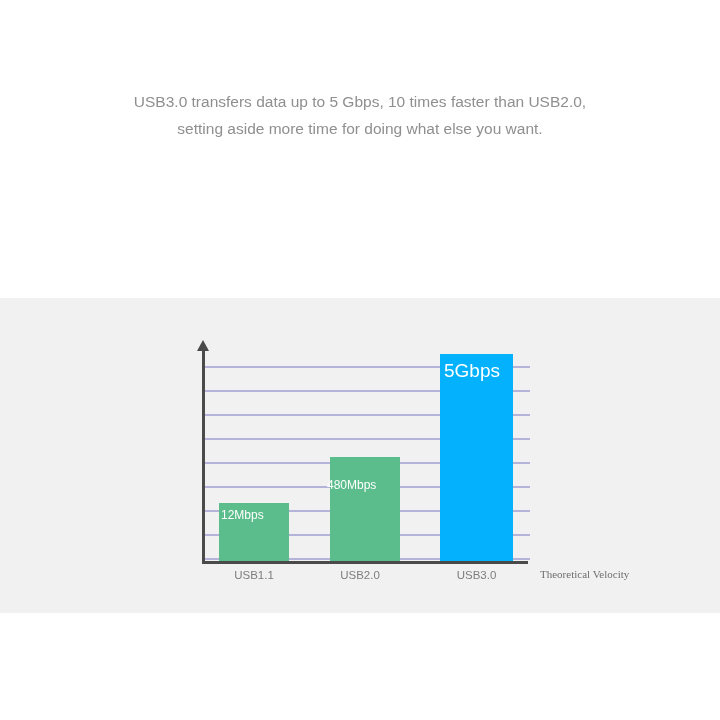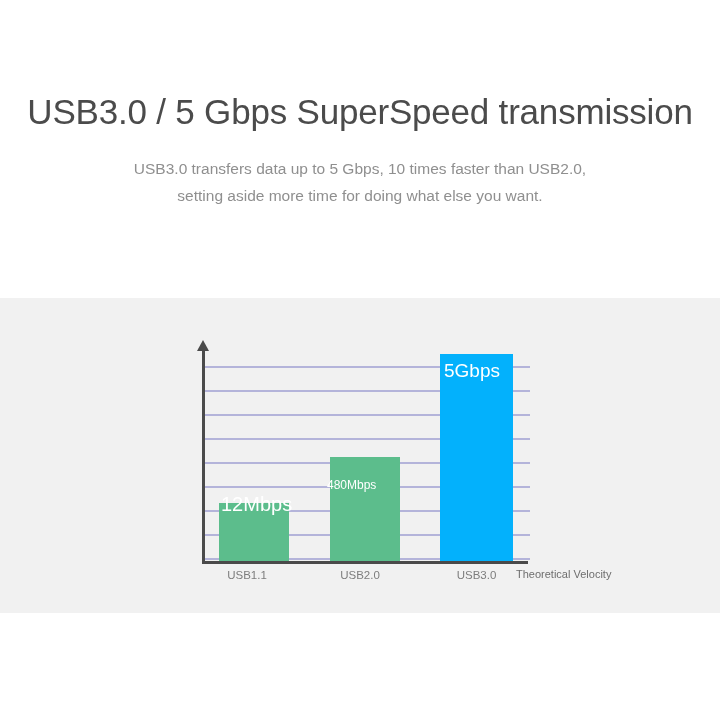--- a/index.html
+++ b/index.html
@@ -119,45 +119,44 @@
     font-size: 11.5px;
     color: #7d7d7d;
     text-align: center;
     font-family: "Liberation Sans", sans-serif;
     white-space: nowrap;
   }
 
   .axis-caption {
     position: absolute;
     top: 270px;
-    left: 516px;
+    left: 540px;
     font-size: 11px;
     color: #6e6e6e;
-    font-family: Liberation Sans, sans-serif;
+    font-family: Liberation Serif, serif;
     white-space: nowrap;
     text-align: right;
   }
 
   
   .footer-band {
     position: absolute;
     left: 0; top: 613px;
     width: 720px;
     height: 107px;
     background: #ffffff;
   }
 </style>
 </head>
 <body>
 
 <div id="page">
 
   <div class="header-band">
     <div class="headline">
-      <span class="line">USB3.0 / 5 Gbps SuperSpeed transmission</span>
     </div>
     <div class="subhead">
       <span class="line">USB3.0 transfers data up to 5 Gbps, 10 times faster than USB2.0,</span>
       <span class="line">setting aside more time for doing what else you want.</span>
     </div>
   </div>
 
   <div class="chart-band">
     <div class="chart">
 
@@ -168,29 +167,29 @@
       <div class="gridline" style="top:164px"></div>
       <div class="gridline" style="top:188px"></div>
       <div class="gridline" style="top:212px"></div>
       <div class="gridline" style="top:236px"></div>
       <div class="gridline" style="top:260px"></div>
 
       <div class="bar" style="left:219px; width:70px; height:58px; background:#5cbd8c;"></div>
       <div class="bar" style="left:330px; width:70px; height:104px; background:#5cbd8c;"></div>
       <div class="bar" style="left:440px; width:73px; height:207px; background:#03b1fc;"></div>
 
-      <div class="bar-label" style="left:221px; top:195px; font-size:20px;">12Mbps</div>
+      <div class="bar-label" style="left:221px; top:210px; font-size:12px;">12Mbps</div>
       <div class="bar-label" style="left:327px; top:180px; font-size:12px;">480Mbps</div>
       <div class="bar-label" style="left:444px; top:62px; font-size:19px;">5Gbps</div>
 
       <div class="y-axis"></div>
       <div class="y-arrow"></div>
       <div class="x-axis"></div>
 
-      <div class="cat-label" style="left:212px; width:70px;">USB1.1</div>
+      <div class="cat-label" style="left:219px; width:70px;">USB1.1</div>
       <div class="cat-label" style="left:325px; width:70px;">USB2.0</div>
       <div class="cat-label" style="left:440px; width:73px;">USB3.0</div>
 
       <div class="axis-caption">Theoretical Velocity</div>
     </div>
   </div>
 
   <div class="footer-band"></div>
 
 </div>

